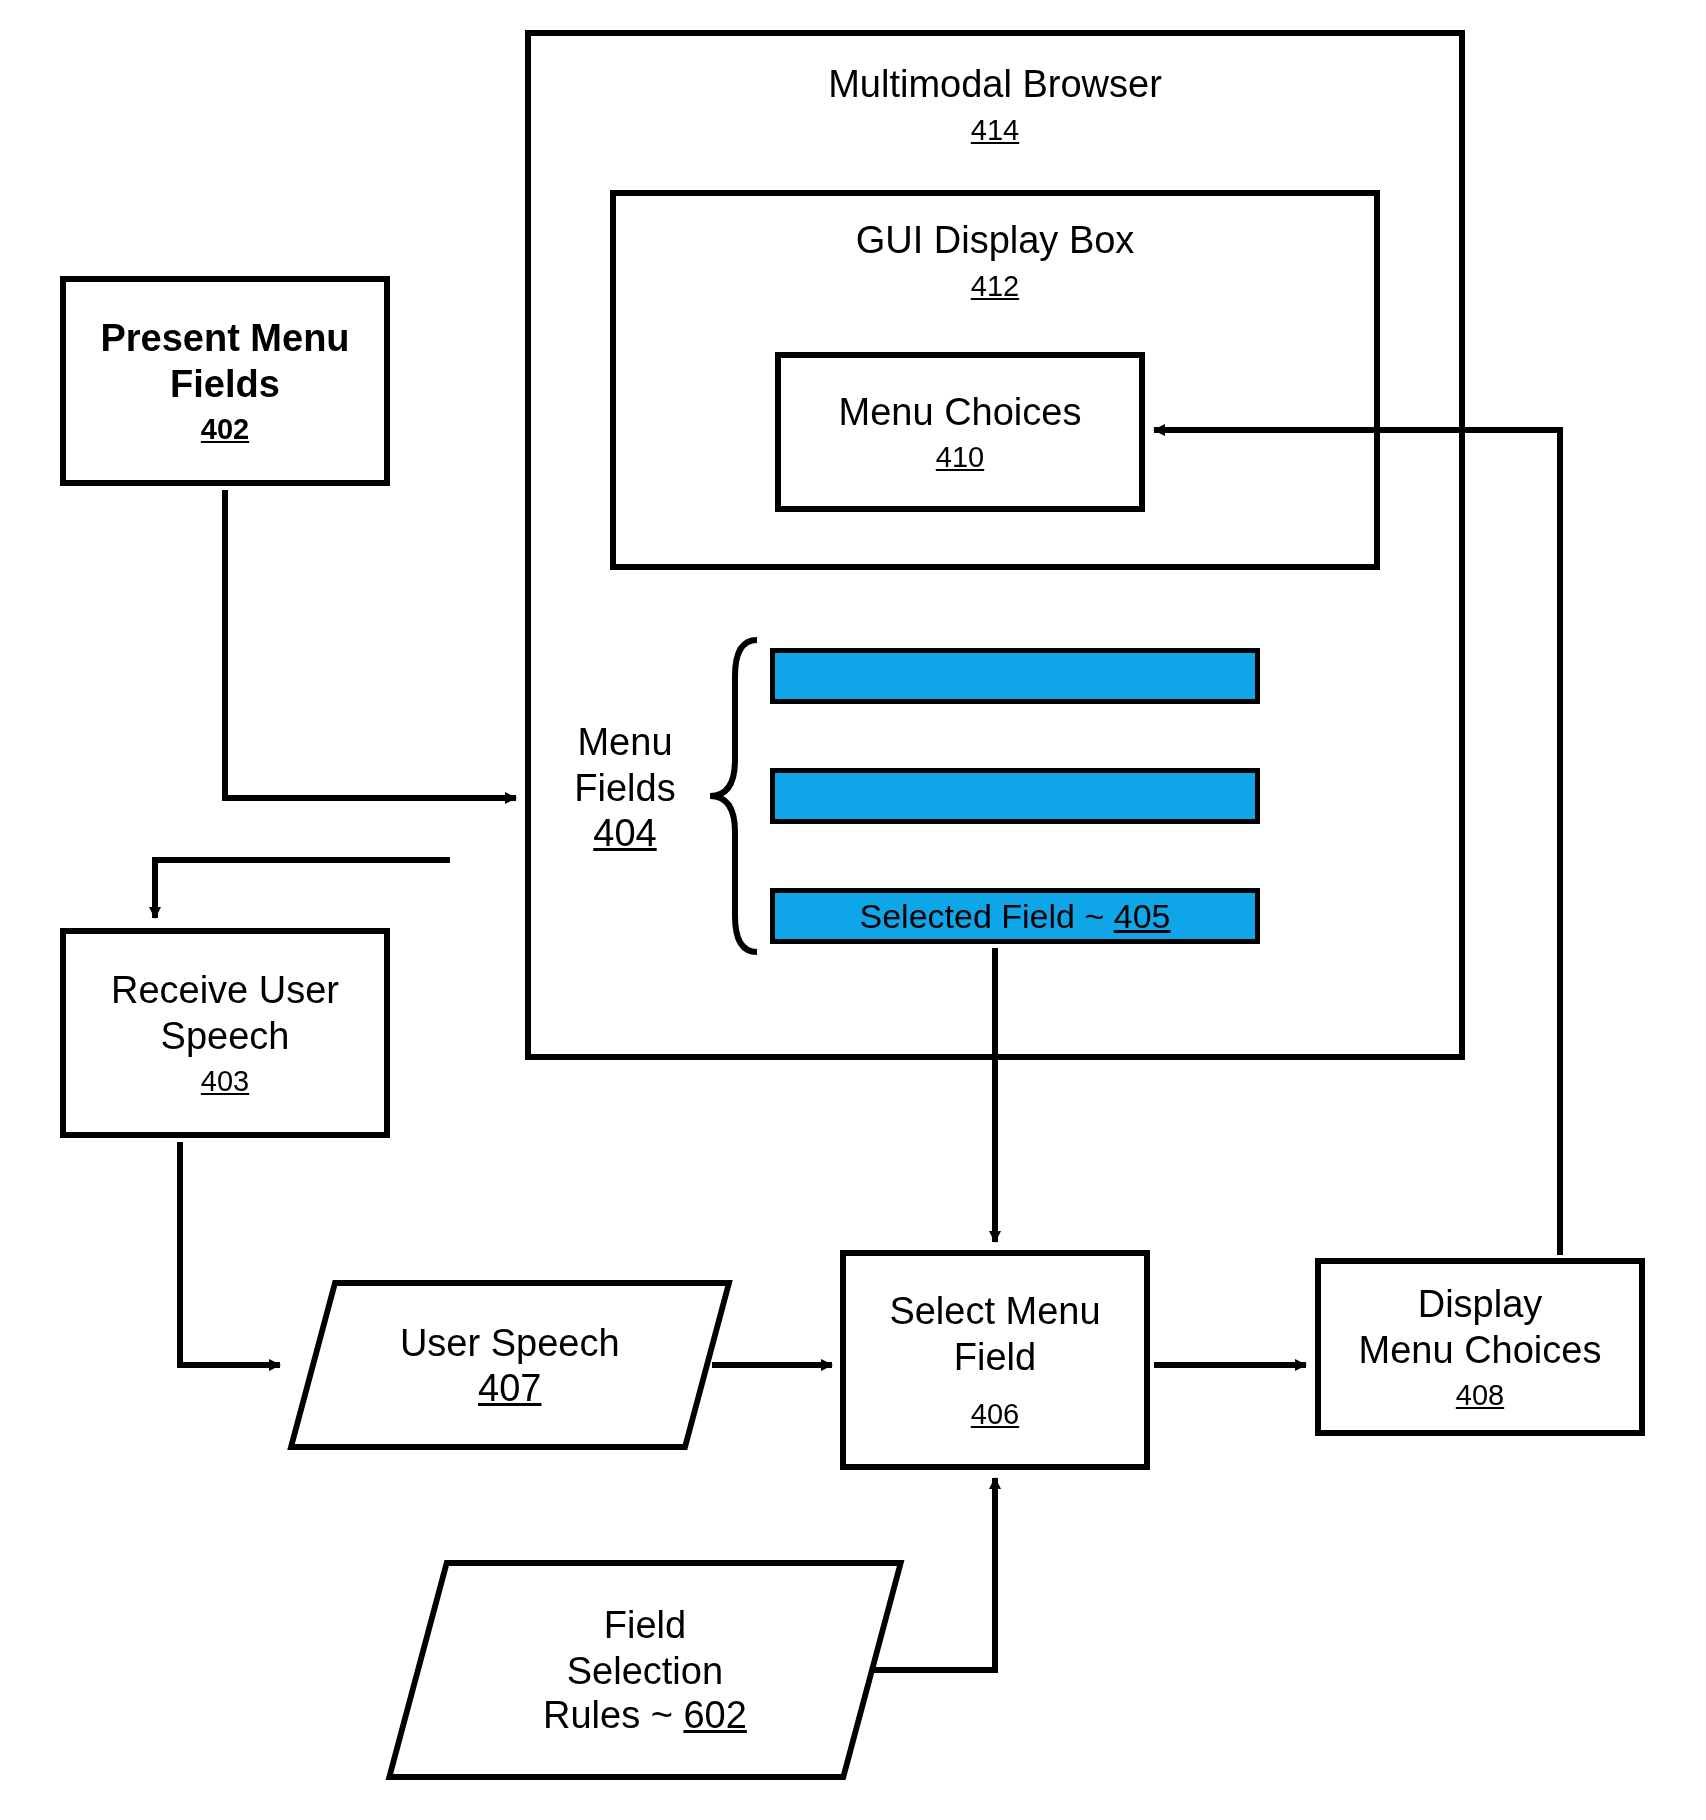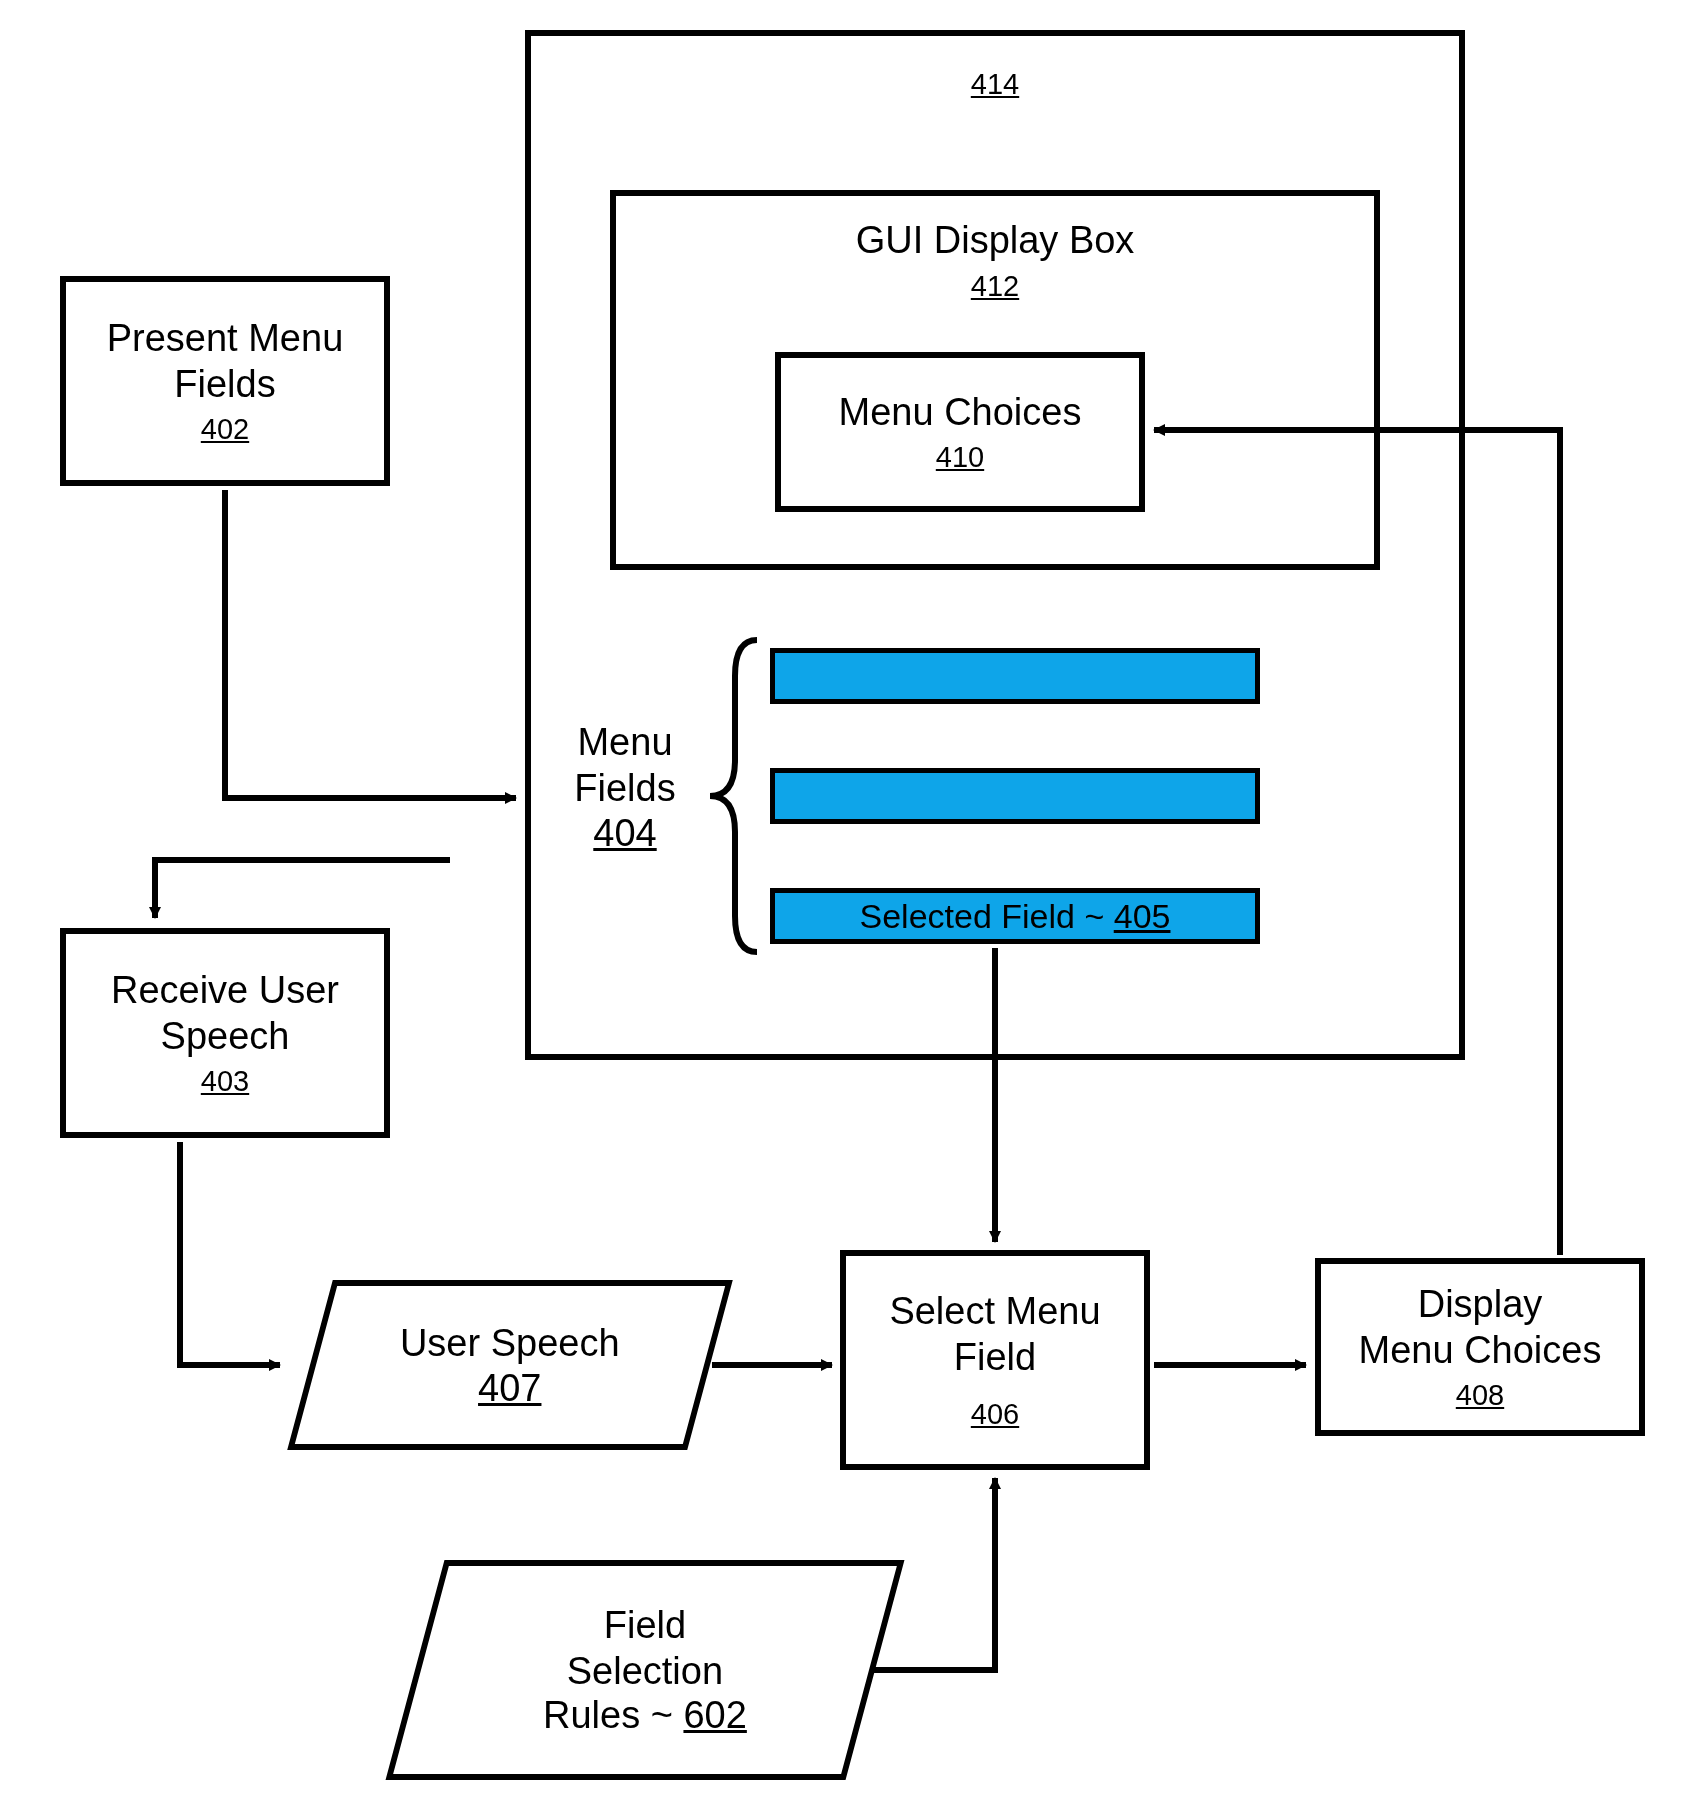--- a/index.html
+++ b/index.html
@@ -58,20 +58,21 @@
       top: 0; left: 0;
       width: 1706px;
       height: 1820px;
       pointer-events: none;
     }
   </style>
 </head>
 <body>
 
 <div class="box" style="left:525px; top:30px; width:940px; height:1030px; justify-content:flex-start; padding-top:26px;">
+  <div class="title">Multimodal Browser</div>
   <div class="ref">414</div>
 </div>
 
 <div class="box" style="left:610px; top:190px; width:770px; height:380px; justify-content:flex-start; padding-top:22px;">
   <div class="title">GUI Display Box</div>
   <div class="ref">412</div>
 </div>
 
 <div class="box" style="left:775px; top:352px; width:370px; height:160px;">
   <div class="title">Menu Choices</div>
@@ -85,21 +86,21 @@
 </div>
 
 <div class="fieldrect" style="left:770px; top:648px; width:490px;"></div>
 <div class="fieldrect" style="left:770px; top:768px; width:490px;"></div>
 <div class="fieldrect" style="left:770px; top:888px; width:490px;">
   <span>
     <span>Selected Field</span> ~ <span class="ref-inline">405</span>
   </span>
 </div>
 
-<div class="box" style="left:60px; top:276px; width:330px; height:210px;">
+<div class="box" style="left:60px; top:276px; width:330px; height:210px;font-weight:bold;">
   <div class="title" style="white-space:pre-line;">Present Menu
 Fields</div>
   <div class="ref">402</div>
 </div>
 
 <div class="box" style="left:60px; top:928px; width:330px; height:210px;">
   <div class="title" style="white-space:pre-line;">Receive User
 Speech</div>
   <div class="ref">403</div>
 </div>

